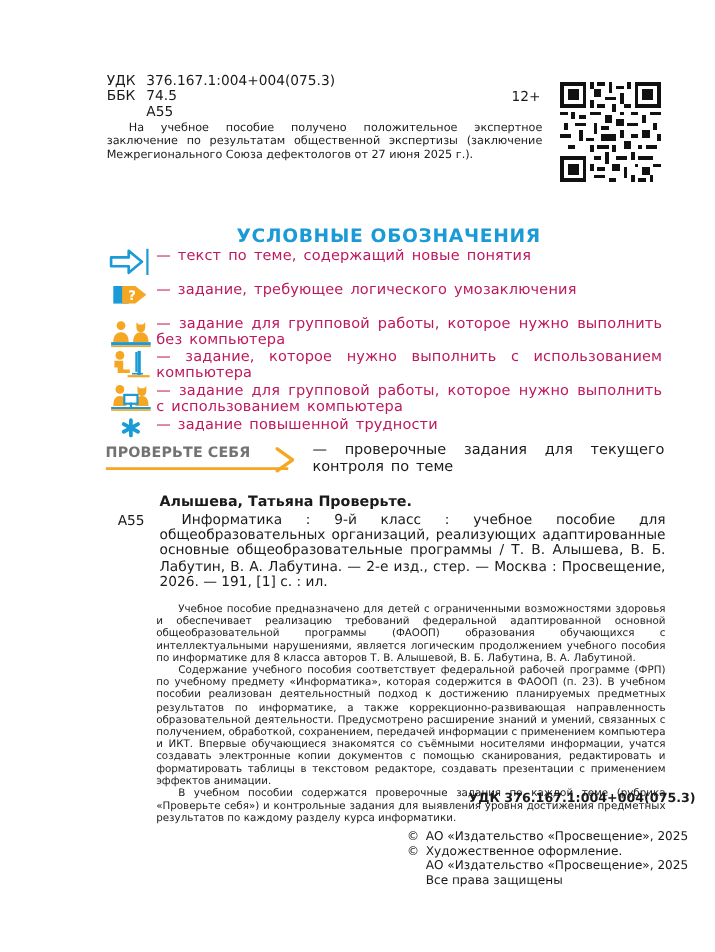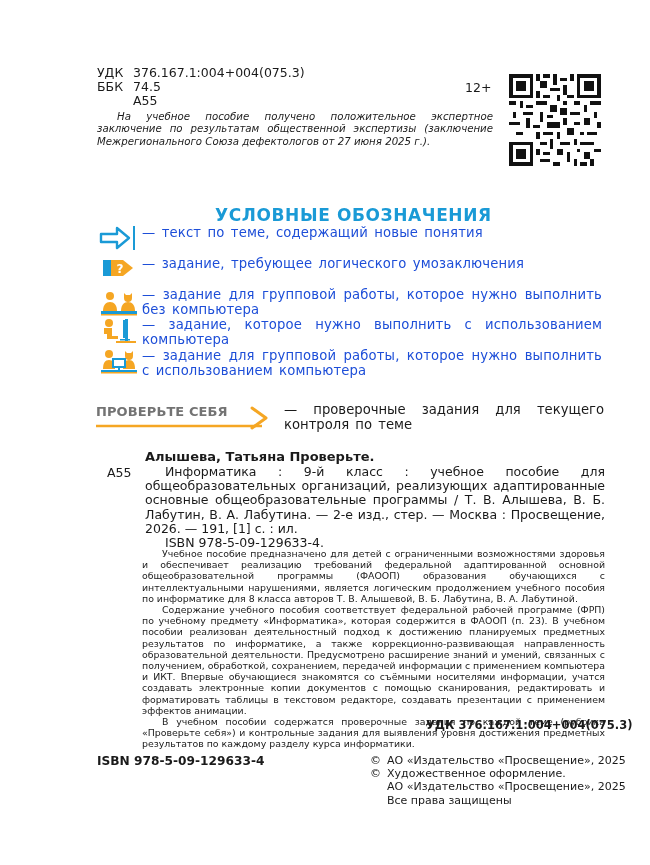--- a/index.html
+++ b/index.html
@@ -10,27 +10,27 @@
 
     
     .udk-block { position: absolute; left: 97px; top: 66px; font-size: 12.5px; line-height: 14px; }
     .udk-row { display: flex; }
     .udk-key { width: 36px; }
     .udk-val { }
     .age-mark { position: absolute; left: 465px; top: 80px; font-size: 12.5px; }
     .qr { position: absolute; left: 506px; top: 71px; width: 98px; height: 98px; }
 
     .expert-note { position: absolute; left: 97px; top: 111px; width: 396px; font-size: 10.2px; line-height: 12.3px; text-align: justify; }
-    .expert-note p { text-indent: 20px; font-style: italic; }
+    .expert-note p { text-indent: 20px; }
 
     
     .legend-title { position: absolute; left: 215px; top: 205px; font-size: 17px; font-weight: bold; color: #1a9ad6; letter-spacing: 0.6px; font-family: "DejaVu Sans", sans-serif; }
     .legend-row { position: absolute; left: 96px; display: flex; align-items: flex-start; }
     .legend-icon { width: 46px; display: flex; justify-content: center; }
-    .legend-text { font-size: 13.2px; line-height: 14.5px; color: #1d4ed8; width: 460px; text-align: justify; letter-spacing: 0.15px; word-spacing: 2px; }
+    .legend-text { font-size: 13.2px; line-height: 14.5px; color: #be185d; width: 460px; text-align: justify; letter-spacing: 0.15px; word-spacing: 2px; }
 
     .check-self { position: absolute; left: 96px; top: 402px; width: 180px; height: 34px; }
     .check-self-label { position: absolute; left: 0; top: 2px; font-size: 13px; font-weight: bold; color: #737373; letter-spacing: 0.1px; text-align: center; }
     .check-self-text { position: absolute; left: 284px; top: 403px; width: 320px; font-size: 13.2px; line-height: 14.5px; text-align: justify; word-spacing: 2px; }
 
     
     .author { position: absolute; left: 145px; top: 449px; font-size: 13px; font-weight: bold; }
     .card-code { position: absolute; left: 107px; top: 465px; font-size: 12.5px; }
     .card-main { position: absolute; left: 145px; top: 465px; width: 460px; font-size: 12.5px; line-height: 14.2px; text-align: justify; }
     .card-main p.first { text-indent: 20px; }
@@ -207,48 +207,58 @@
         <path d="M4 10h8v8h6v3h-11v-5h-3z" fill="#f5a623"></path>
         <rect x="25" y="1" width="3" height="22" fill="#1a9ad6"></rect>
         <rect x="23" y="2" width="2" height="18" fill="#1a9ad6"></rect>
         <rect x="16" y="23" width="20" height="2" fill="#f5a623"></rect>
         <rect x="20" y="21" width="10" height="1.5" fill="#1a9ad6"></rect>
       </svg>
     </div>
     <span class="legend-text">— задание, которое нужно выполнить с использованием компьютера</span>
   </div>
 
+  <div class="legend-row" style="top:380px;">
+    <div class="legend-icon">
+      <svg width="20" height="18" viewBox="0 0 20 18">
+        <g stroke="#1a9ad6" stroke-width="3.4" stroke-linecap="round">
+          <line x1="10" y1="2" x2="10" y2="16"></line>
+          <line x1="3.5" y1="5.5" x2="16.5" y2="12.5"></line>
+          <line x1="3.5" y1="12.5" x2="16.5" y2="5.5"></line>
+        </g>
+      </svg>
+    </div>
+    <span class="legend-text">— задание повышенной трудности</span>
+  </div>
 
   <div class="check-self">
     <span class="check-self-label">ПРОВЕРЬТЕ СЕБЯ</span>
     <svg width="180" height="34" viewBox="0 0 180 34" style="position:absolute;left:0;top:0;">
       <path d="M156 6l14 10-14 10" fill="none" stroke="#f5a623" stroke-width="3" stroke-linejoin="round" stroke-linecap="round"></path>
       <line x1="0" y1="24" x2="166" y2="24" stroke="#f5a623" stroke-width="2.4"></line>
     </svg>
   </div>
   <div class="check-self-text">— проверочные задания для текущего контроля по теме</div>
 
   <div class="author">Алышева, Татьяна Проверьте.</div>
   <div class="card-code">А55</div>
   <div class="card-main">
     <p class="first">Информатика : 9-й класс : учебное пособие для общеобразовательных организаций, реализующих адаптированные основные общеобразовательные программы / Т. В. Алышева, В. Б. Лабутин, В. А. Лабутина. — 2-е изд., стер. — Москва : Просвещение, 2026. — 191, [1] с. : ил.</p>
-    <p class="isbn">ISBN 978-5-09-129633-4.</p>
   </div>
 
   <div class="annotation">
     <p>Учебное пособие предназначено для детей с ограниченными возможностями здоровья и обеспечивает реализацию требований федеральной адаптированной основной общеобразовательной программы (ФАООП) образования обучающихся с интеллектуальными нарушениями, является логическим продолжением учебного пособия по информатике для 8 класса авторов Т. В. Алышевой, В. Б. Лабутина, В. А. Лабутиной.</p>
     <p>Содержание учебного пособия соответствует федеральной рабочей программе (ФРП) по учебному предмету «Информатика», которая содержится в ФАООП (п. 23). В учебном пособии реализован деятельностный подход к достижению планируемых предметных результатов по информатике, а также коррекционно-развивающая направленность образовательной деятельности. Предусмотрено расширение знаний и умений, связанных с получением, обработкой, сохранением, передачей информации с применением компьютера и ИКТ. Впервые обучающиеся знакомятся со съёмными носителями информации, учатся создавать электронные копии документов с помощью сканирования, редактировать и форматировать таблицы в текстовом редакторе, создавать презентации с применением эффектов анимации.</p>
     <p>В учебном пособии содержатся проверочные задания по каждой теме (рубрика «Проверьте себя») и контрольные задания для выявления уровня достижения предметных результатов по каждому разделу курса информатики.</p>
   </div>
 
   <div class="udk-bold">
     <div>УДК 376.167.1:004+004(075.3)</div>
   </div>
 
-  <div class="isbn-bold">ISBN 978-5-09-129633-4</div>
 
   <div class="copyright">
     <div class="copy-row">
       <span class="copy-sign">©</span>
       <span>АО «Издательство «Просвещение», 2025</span>
     </div>
     <div class="copy-row">
       <span class="copy-sign">©</span>
       <span>Художественное оформление.</span>
     </div>

